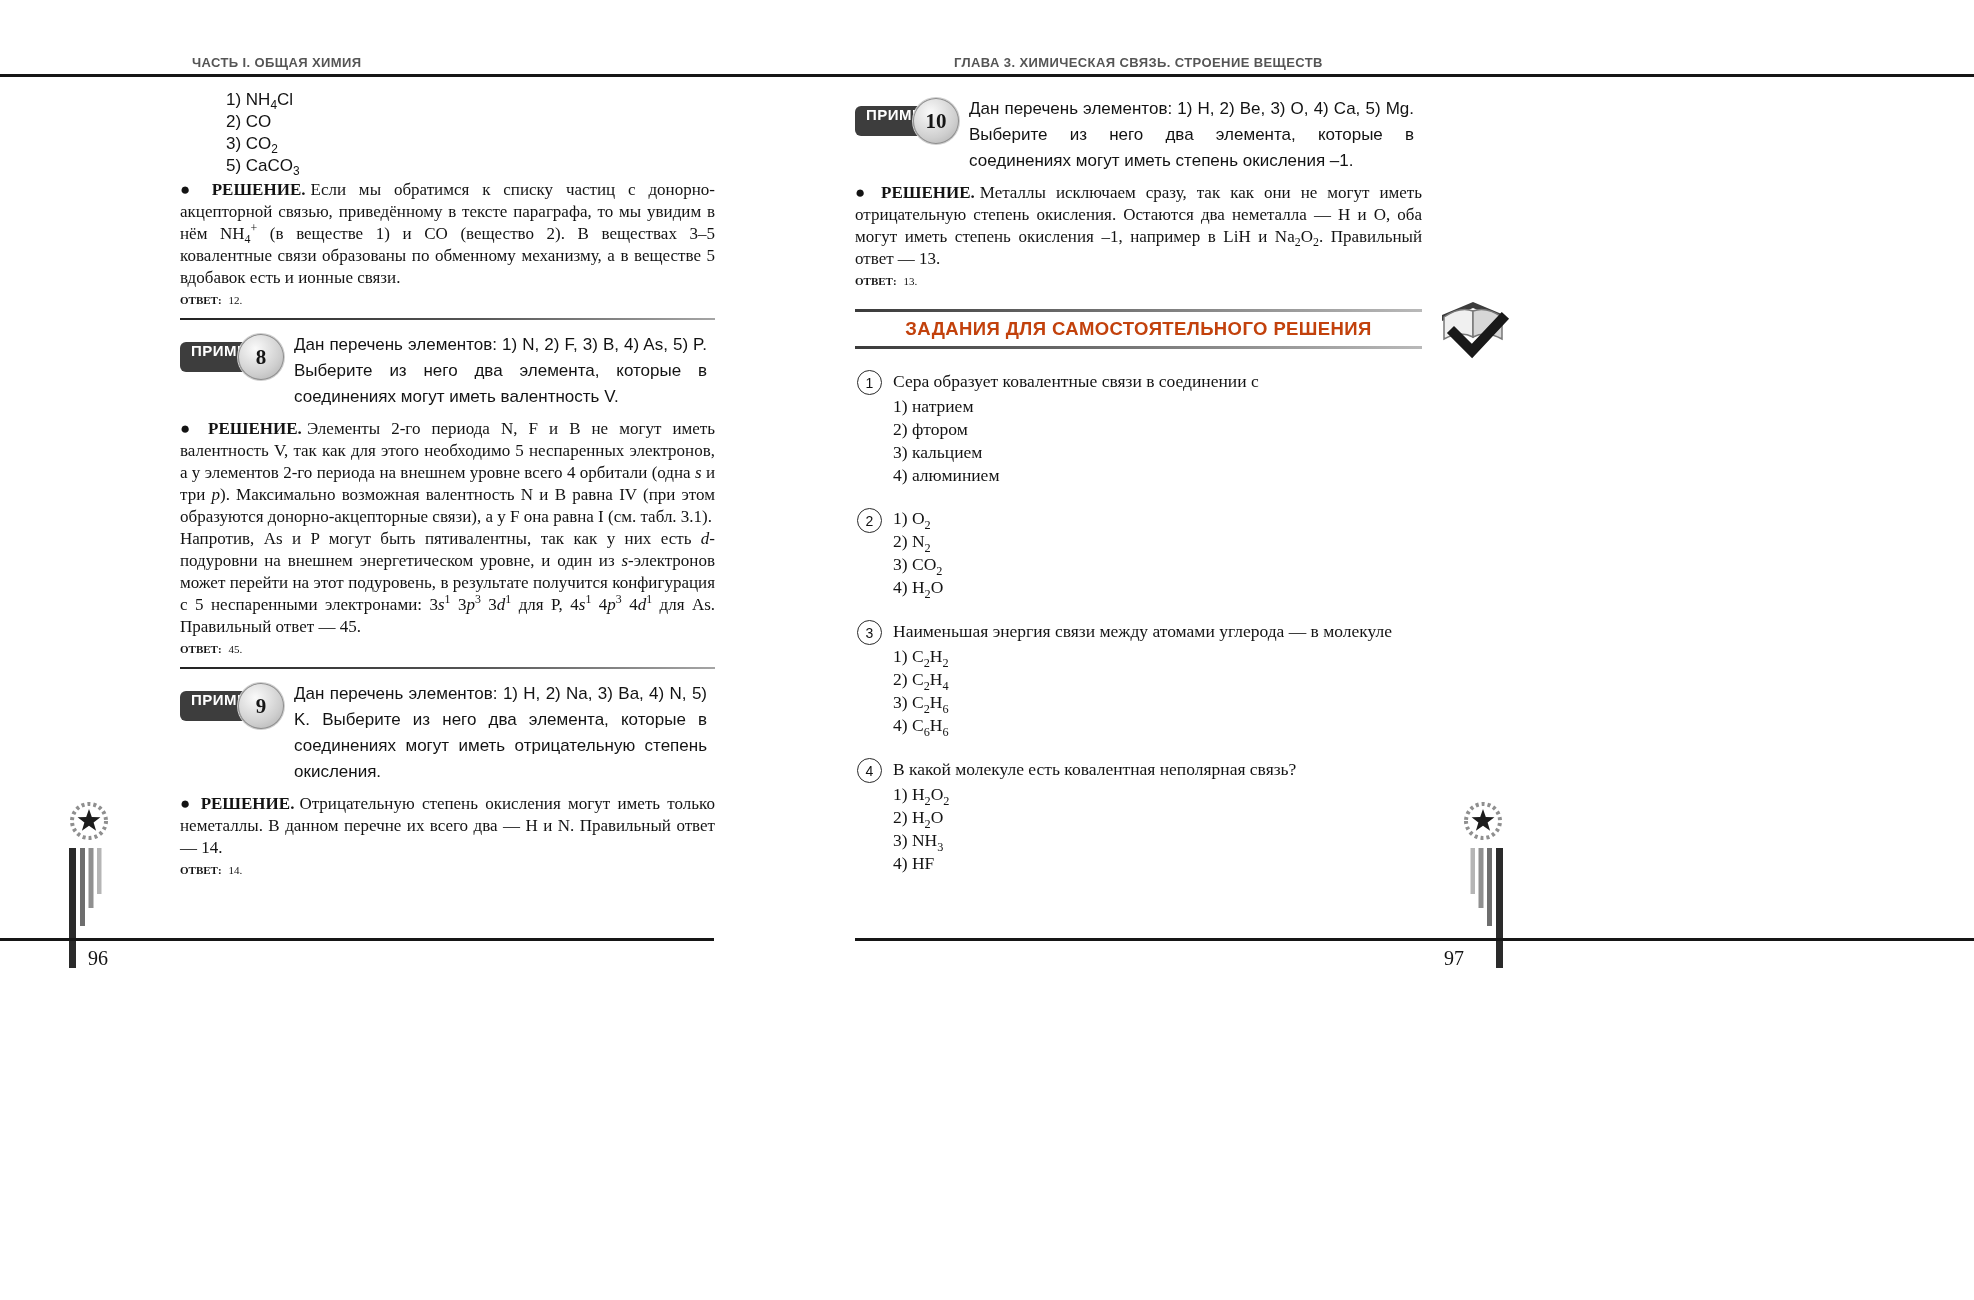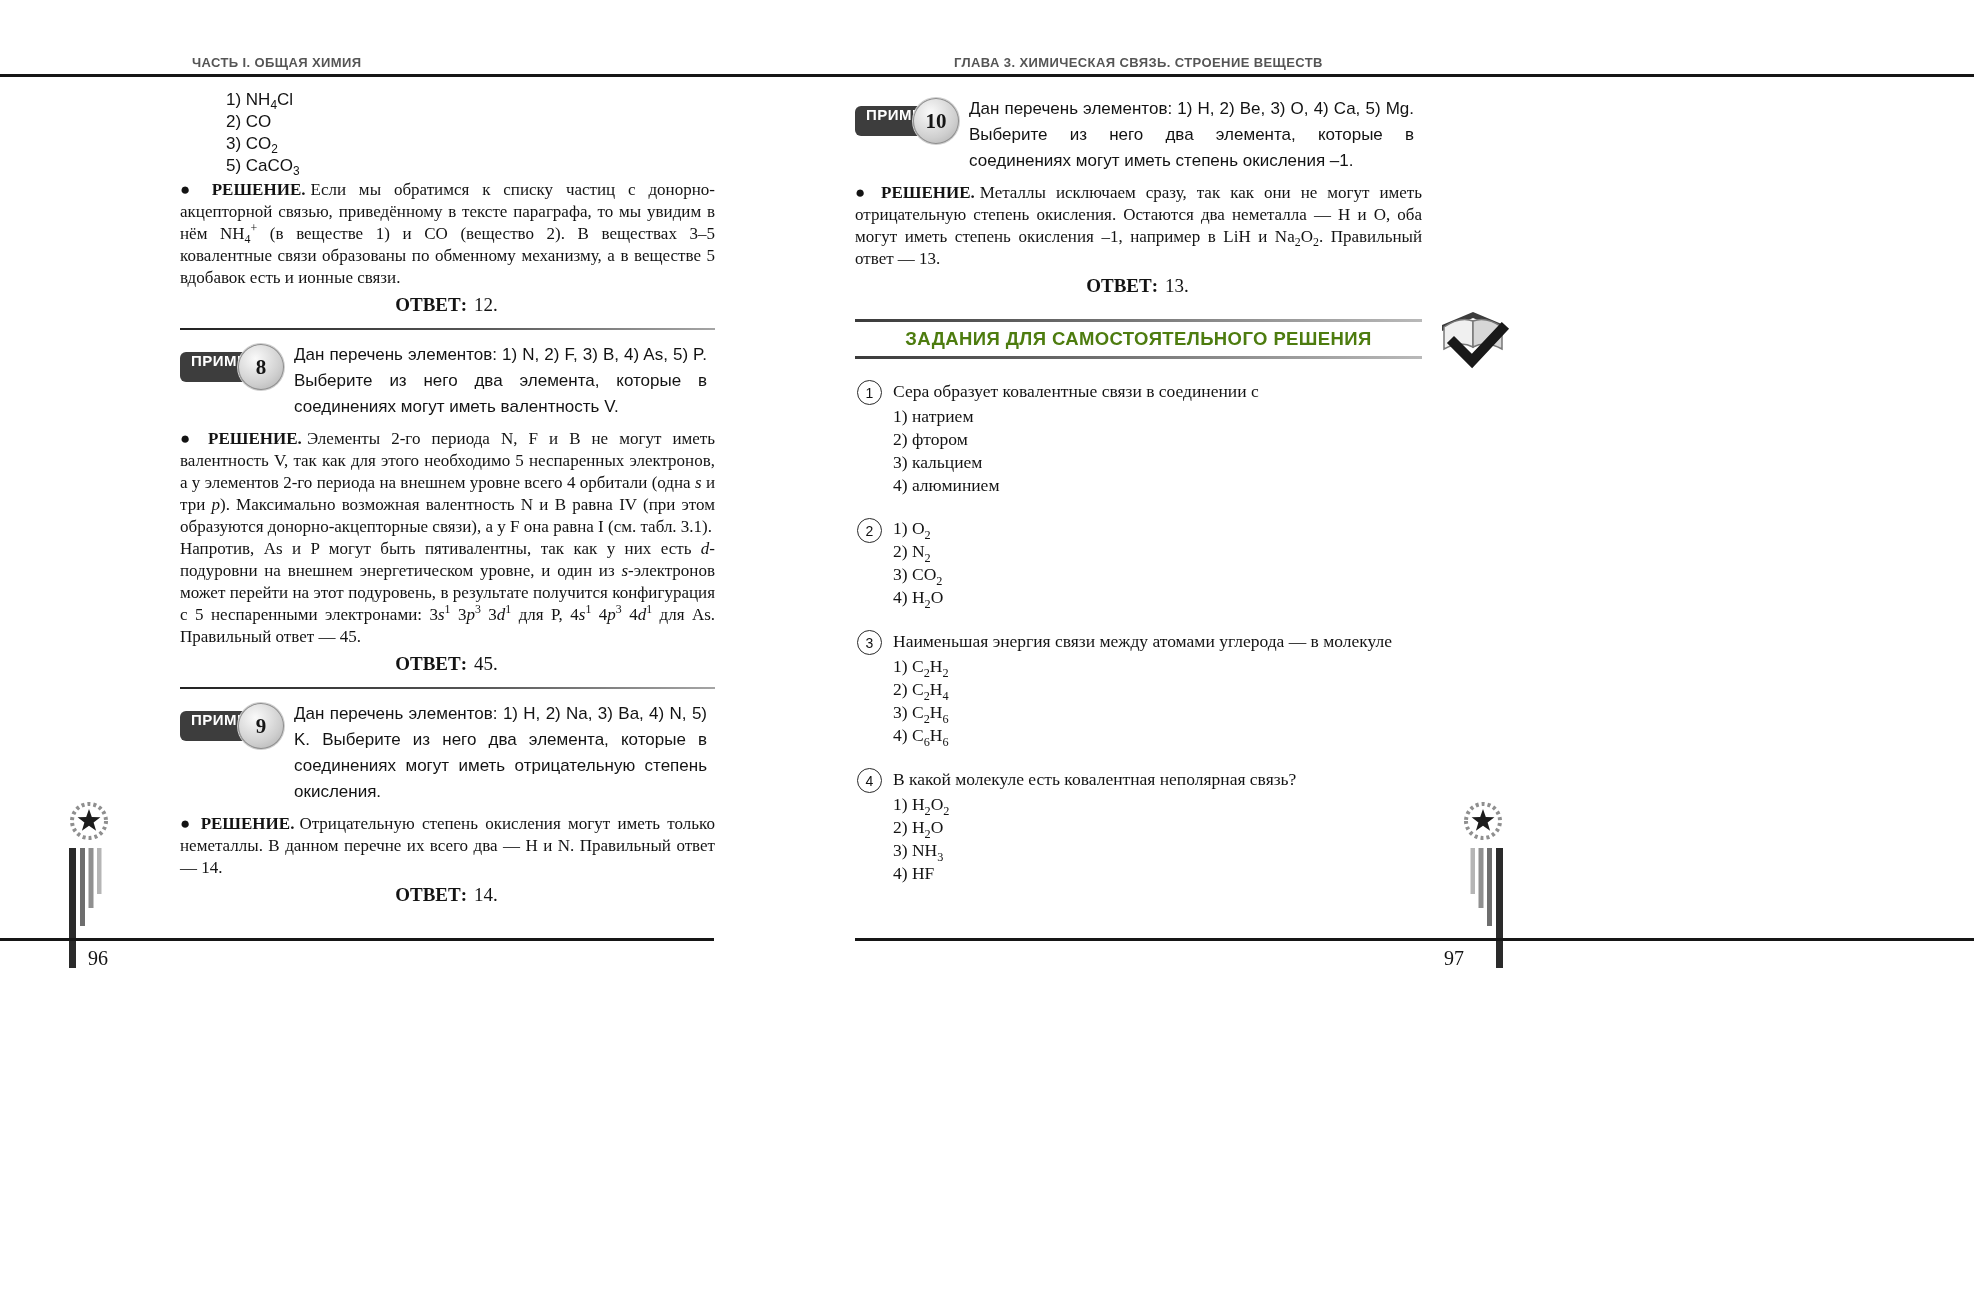--- a/index.html
+++ b/index.html
@@ -14,41 +14,41 @@
   .running-head.right{left:855px;width:567px;text-align:center}
 
   .col{position:absolute;top:88px}
   .col.left{left:180px;width:535px}
   .col.right{left:855px;width:567px}
 
   .choice-list{list-style:none;margin:1px;padding:0 0 0 45px;font:17px/22px "Liberation Sans",sans-serif}
   .solution{font-size:17px;line-height:22px;text-align:justify;margin:2px 0 0}
   .solution.cont{margin-top:0}
   .sol-label{margin-right:5px}
-  .answer{text-align:center;font-size:19px;margin:5px 2px 0 0}
+  .answer{text-align:left;font-size:11px;margin:5px 2px 0 0}
   .answer b{margin-right:7px}
   .divider{height:2px;background:linear-gradient(to right,#222 0%,#555 55%,#a5a5a5 100%);margin:12px 0}
 
   .example{position:relative;padding-left:106px;min-height:54px;margin:6px 0 4px}
   .badge{position:absolute;left:0;top:2px;width:104px;height:46px}
   .badge-pill{position:absolute;left:0;top:8px;height:30px;line-height:30px;padding:0 18px 0 11px;
     background:#3d3d3d;color:#fff;font:700 15px "Liberation Sans",sans-serif;letter-spacing:.5px;border-radius:6px}
   .badge-num{position:absolute;left:58px;top:0;width:46px;height:46px;border-radius:50%;
     background:radial-gradient(circle at 38% 32%, #fafafa 0%, #cfcfcf 60%, #a9a9a9 100%);
     box-shadow:inset 0 0 0 1px #8f8f8f, 0 0 0 1px #cfcfcf;
     display:flex;align-items:center;justify-content:center;
     font:700 21px "Liberation Serif",serif;color:#161616}
   .statement{font:17px/26px "Liberation Sans",sans-serif;text-align:justify;margin:8px}
 
   .section-header{position:relative;margin:22px 0 4px;height:40px}
   .sh-bar{position:absolute;left:0;width:100%;height:3px;background:linear-gradient(to right,#3a3a3a,#b9b9b9)}
   .sh-bar.top{top:0}
   .sh-bar.bottom{bottom:0}
   .sh-title{position:absolute;left:0;right:0;top:9px;text-align:center;
-    font:700 18.5px "Liberation Sans",sans-serif;color:#4d7c0f;letter-spacing:.4px}
+    font:700 18.5px "Liberation Sans",sans-serif;color:#c2410c;letter-spacing:.4px}
   .book-icon{position:absolute;right:-90px;top:-16px;width:78px;height:70px}
 
   .question{position:relative;margin-top:20px;font-size:17.5px}
   .qnum{position:absolute;left:2px;top:1px;width:25px;height:25px;border:1.5px solid #2a2a2a;border-radius:50%;
     text-align:center;font:400 14px/24px "Liberation Sans",sans-serif;color:#111;box-sizing:border-box}
   .qtext{margin:0;text-indent:38px;line-height:24px;text-align:justify}
   .qoptions{list-style:none;margin:2px 0 0;padding:0 0 0 38px;line-height:23px}
 
   sub,sup{font-size:70%;line-height:0}
   i{font-style:italic}

